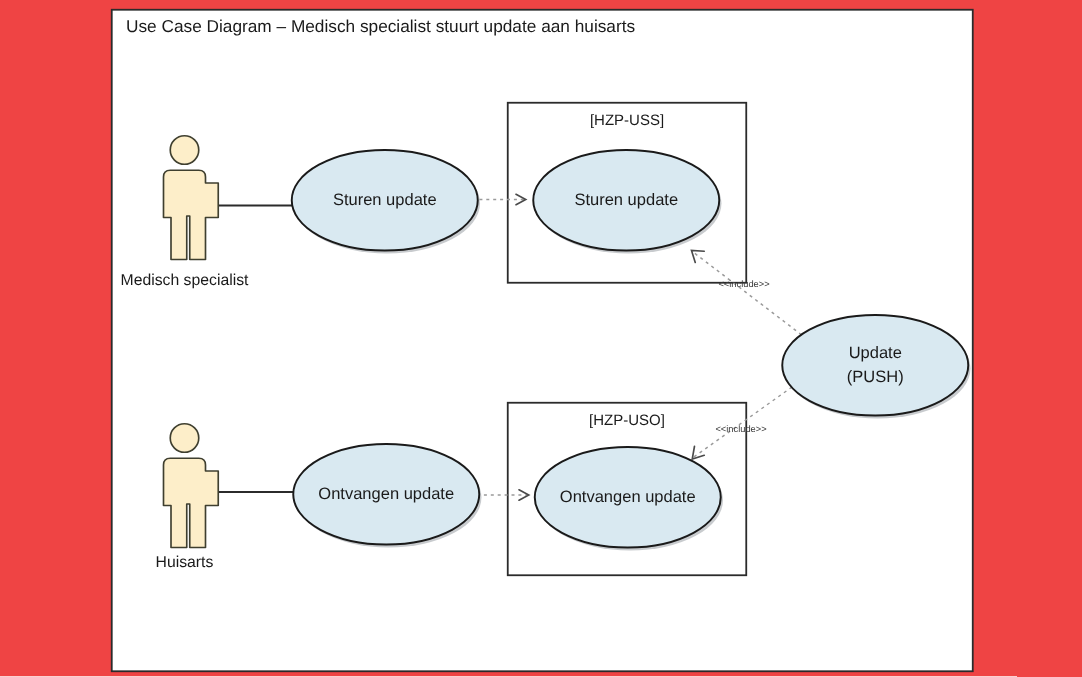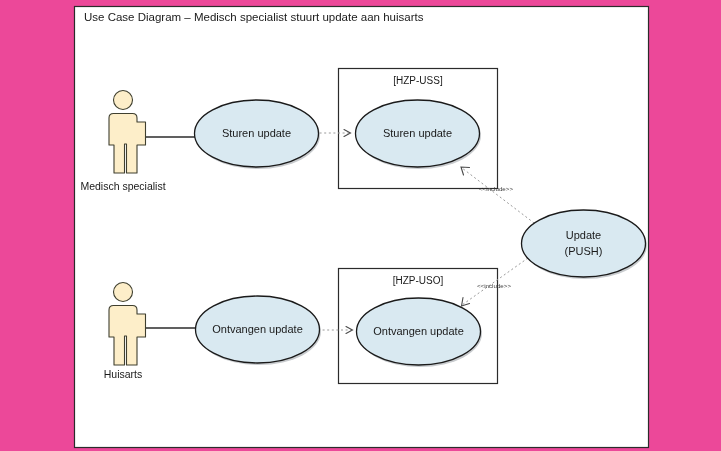--- a/index.html
+++ b/index.html
@@ -4,21 +4,21 @@
 <style>
   html, body {
     margin: 0;
     padding: 0;
     background: #ffffff;
   }
   #canvas {
     position: relative;
     width: 721px;
     height: 451px;
-    background: #ec4899;
+    background: #ef4444;
     font-family: "Liberation Sans", sans-serif;
     overflow: hidden;
   }
   #diagram-svg {
     position: absolute;
     left: 0;
     top: 0;
     width: 721px;
     height: 451px;
   }

